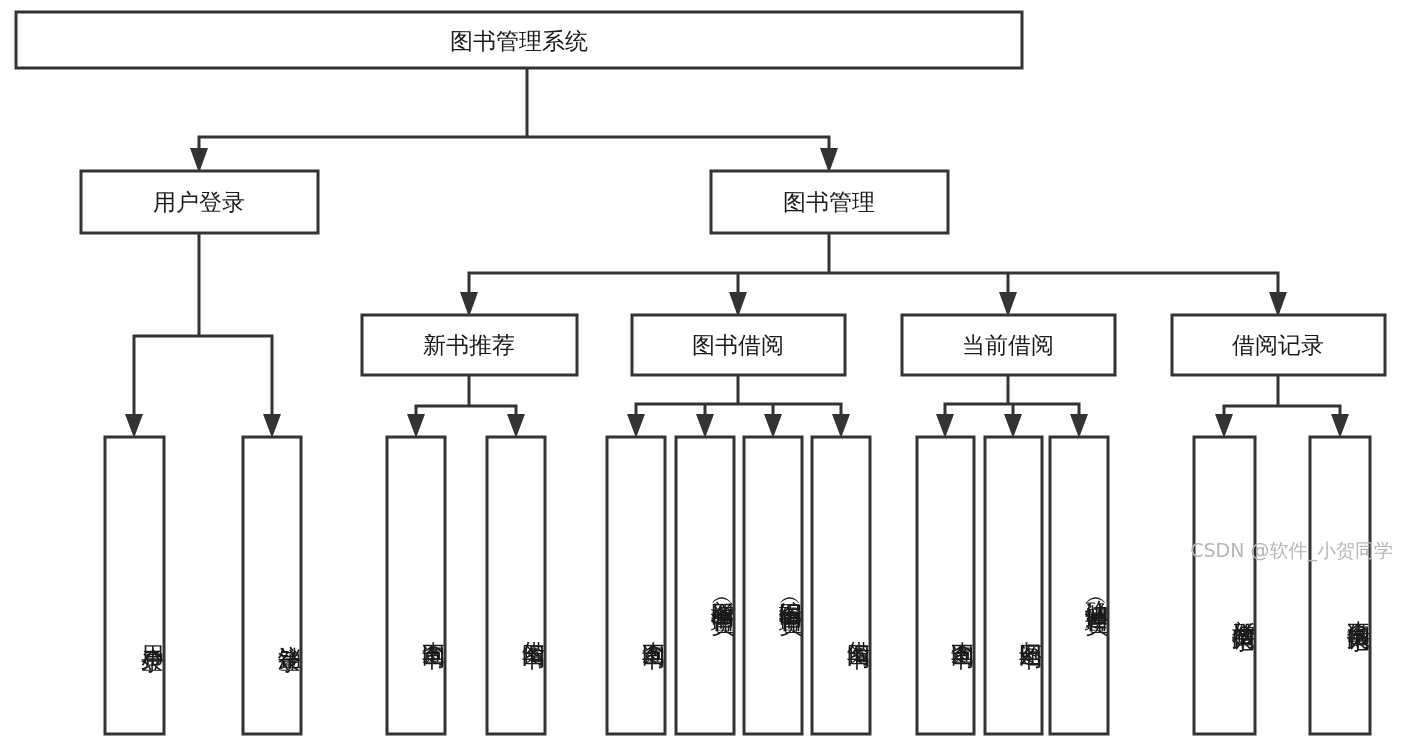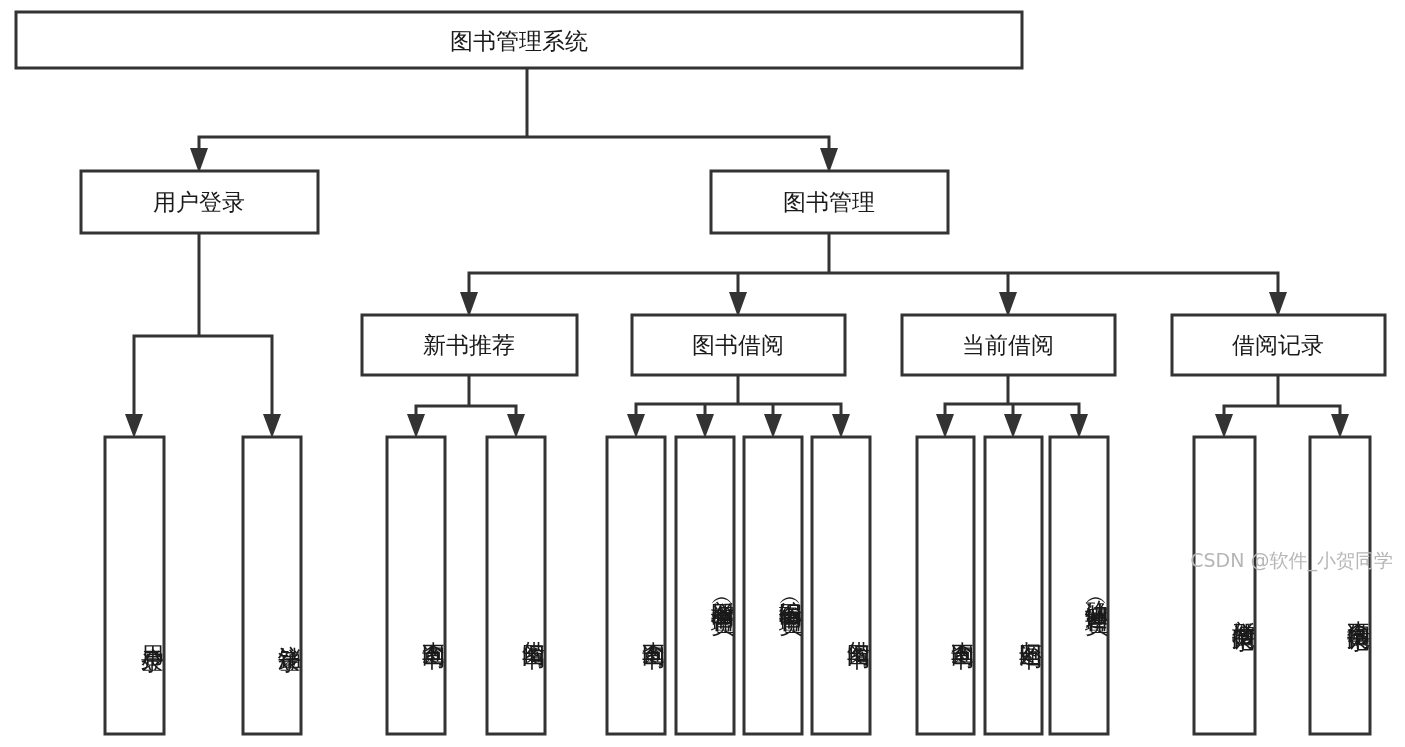--- a/index.html
+++ b/index.html
@@ -62,21 +62,21 @@
     display: flex;
     align-items: flex-start;
     justify-content: center;
     white-space: nowrap;
     pointer-events: none;
     user-select: none;
   }
   .watermark {
     position: absolute;
     right: 12px;
-    bottom: 6px;
+    bottom: 16px;
     font-family: "DejaVu Sans", "Liberation Sans", sans-serif;
     font-size: 19px;
     color: #b6b6b6;
     white-space: nowrap;
     user-select: none;
   }
 </style>
 </head>
 <body>
 

